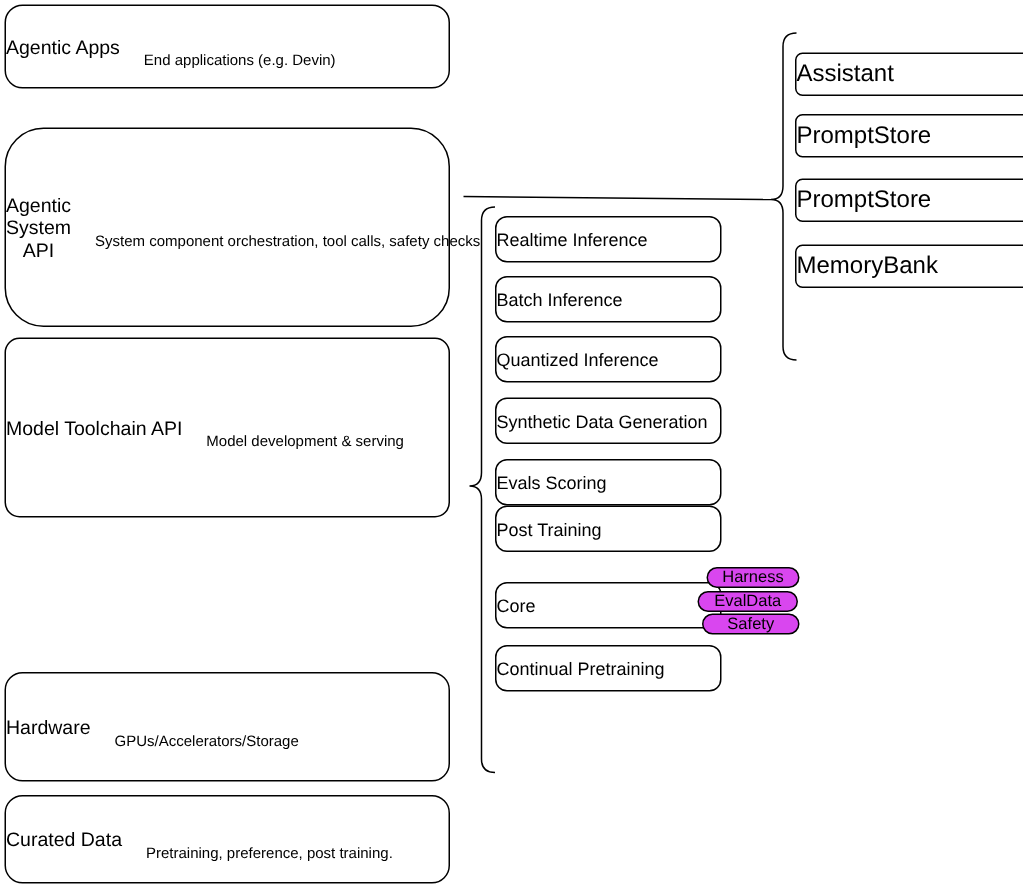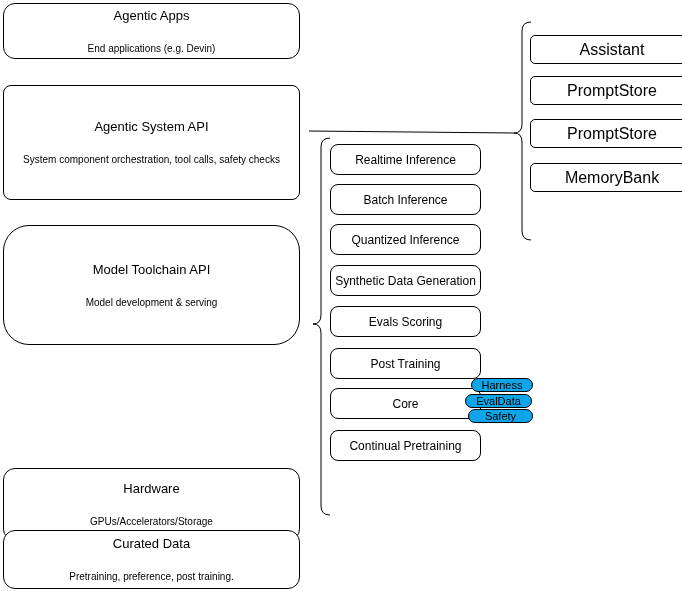--- a/index.html
+++ b/index.html
@@ -17,41 +17,41 @@
     left: 0; top: 0;
     width: 682px; height: 591px;
     pointer-events: none;
   }
   .box {
     position: absolute;
     box-sizing: border-box;
     border: 1px solid #000000;
     background: #ffffff;
     display: flex;
-    flex-direction: column;
     align-items: center;
-    justify-content: center;
+    justify-content: flex-start;
     text-align: center;
+    gap: 16px;
   }
   .left-box { left: 3px; width: 297px; }
   .left-box .title { font-size: 13px; line-height: 15px; }
   .left-box .subtitle { font-size: 10px; line-height: 12px; margin-top: 20px; white-space: nowrap; }
   .mid-box {
     left: 330px; width: 151px; height: 31px;
     border-radius: 8px; font-size: 12px;
   }
   .right-box {
     left: 530px; width: 164px; height: 29px;
     border-radius: 5px; font-size: 16px;
   }
   .pill {
     position: absolute;
     box-sizing: border-box;
     border: 1px solid #000000;
-    background: #0ea5e9;
+    background: #d946ef;
     border-radius: 8px;
     height: 14px;
     display: flex;
     align-items: center;
     justify-content: center;
     font-size: 11px;
     line-height: 12px;
     z-index: 5;
   }
 </style>
@@ -64,32 +64,32 @@
     <path d="M 309 131 L 514 133" stroke="#000000" stroke-width="1" fill="none"></path>
     <path d="M 330 138 Q 321 138 321 147 L 321 315 Q 321 324 313 324 Q 321 324 321 333 L 321 506 Q 321 515 330 515" stroke="#000000" stroke-width="1" fill="none"></path>
     <path d="M 531 22 Q 522 22 522 31 L 522 124 Q 522 133 514 133 Q 522 133 522 142 L 522 231 Q 522 240 531 240" stroke="#000000" stroke-width="1" fill="none"></path>
   </svg>
 
   <div class="box left-box" style="top:3px;height:56px;border-radius:12px">
     <div class="title">Agentic Apps</div>
     <div class="subtitle">End applications (e.g. Devin)</div>
   </div>
 
-  <div class="box left-box" style="top:85px;height:115px;border-radius:8px">
+  <div class="box left-box" style="top:85px;height:133px;border-radius:26px">
     <div class="title">Agentic System API</div>
     <div class="subtitle">System component orchestration, tool calls, safety checks</div>
   </div>
 
-  <div class="box left-box" style="top:225px;height:120px;border-radius:26px">
+  <div class="box left-box" style="top:225px;height:120px;border-radius:10px">
     <div class="title">Model Toolchain API</div>
     <div class="subtitle">Model development &amp; serving</div>
   </div>
 
 
-  <div class="box left-box" style="top:468px;height:73px;border-radius:12px">
+  <div class="box left-box" style="top:448px;height:73px;border-radius:12px">
     <div class="title">Hardware</div>
     <div class="subtitle">GPUs/Accelerators/Storage</div>
   </div>
 
   <div class="box left-box" style="top:530px;height:59px;border-radius:12px">
     <div class="title">Curated Data</div>
     <div class="subtitle">Pretraining, preference, post training.</div>
   </div>
 
   <div class="box mid-box" style="top:144px">
@@ -100,21 +100,21 @@
   </div>
   <div class="box mid-box" style="top:224px">
     <span>Quantized Inference</span>
   </div>
   <div class="box mid-box" style="top:265px">
     <span>Synthetic Data Generation</span>
   </div>
   <div class="box mid-box" style="top:306px">
     <span>Evals Scoring</span>
   </div>
-  <div class="box mid-box" style="top:348px">
+  <div class="box mid-box" style="top:337px">
     <span>Post Training</span>
   </div>
   <div class="box mid-box" style="top:388px">
     <span>Core</span>
   </div>
   <div class="box mid-box" style="top:430px">
     <span>Continual Pretraining</span>
   </div>
 
   <div class="pill" style="left:471px;top:378px;width:62px">

